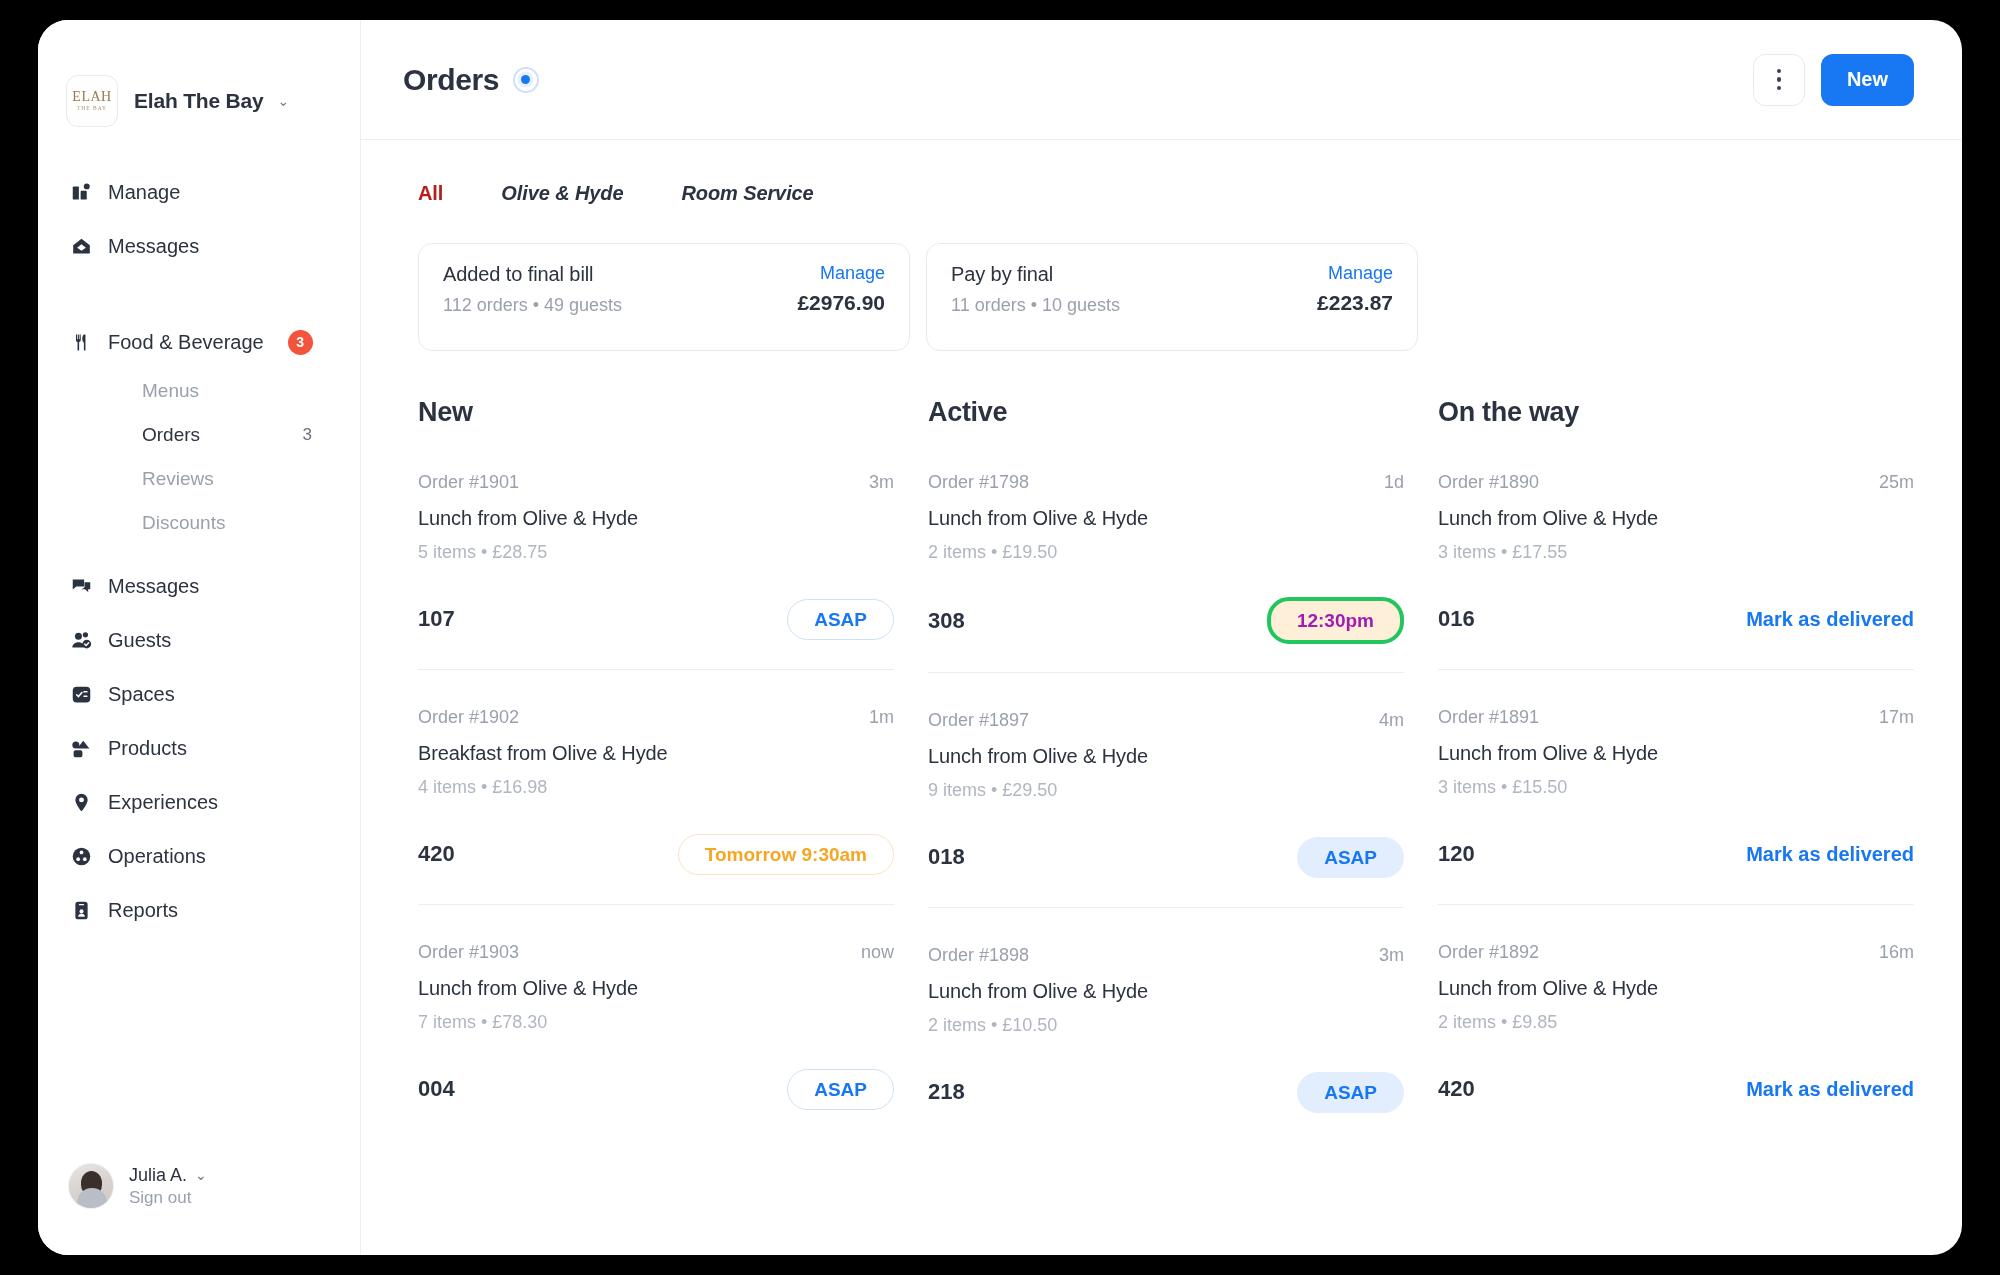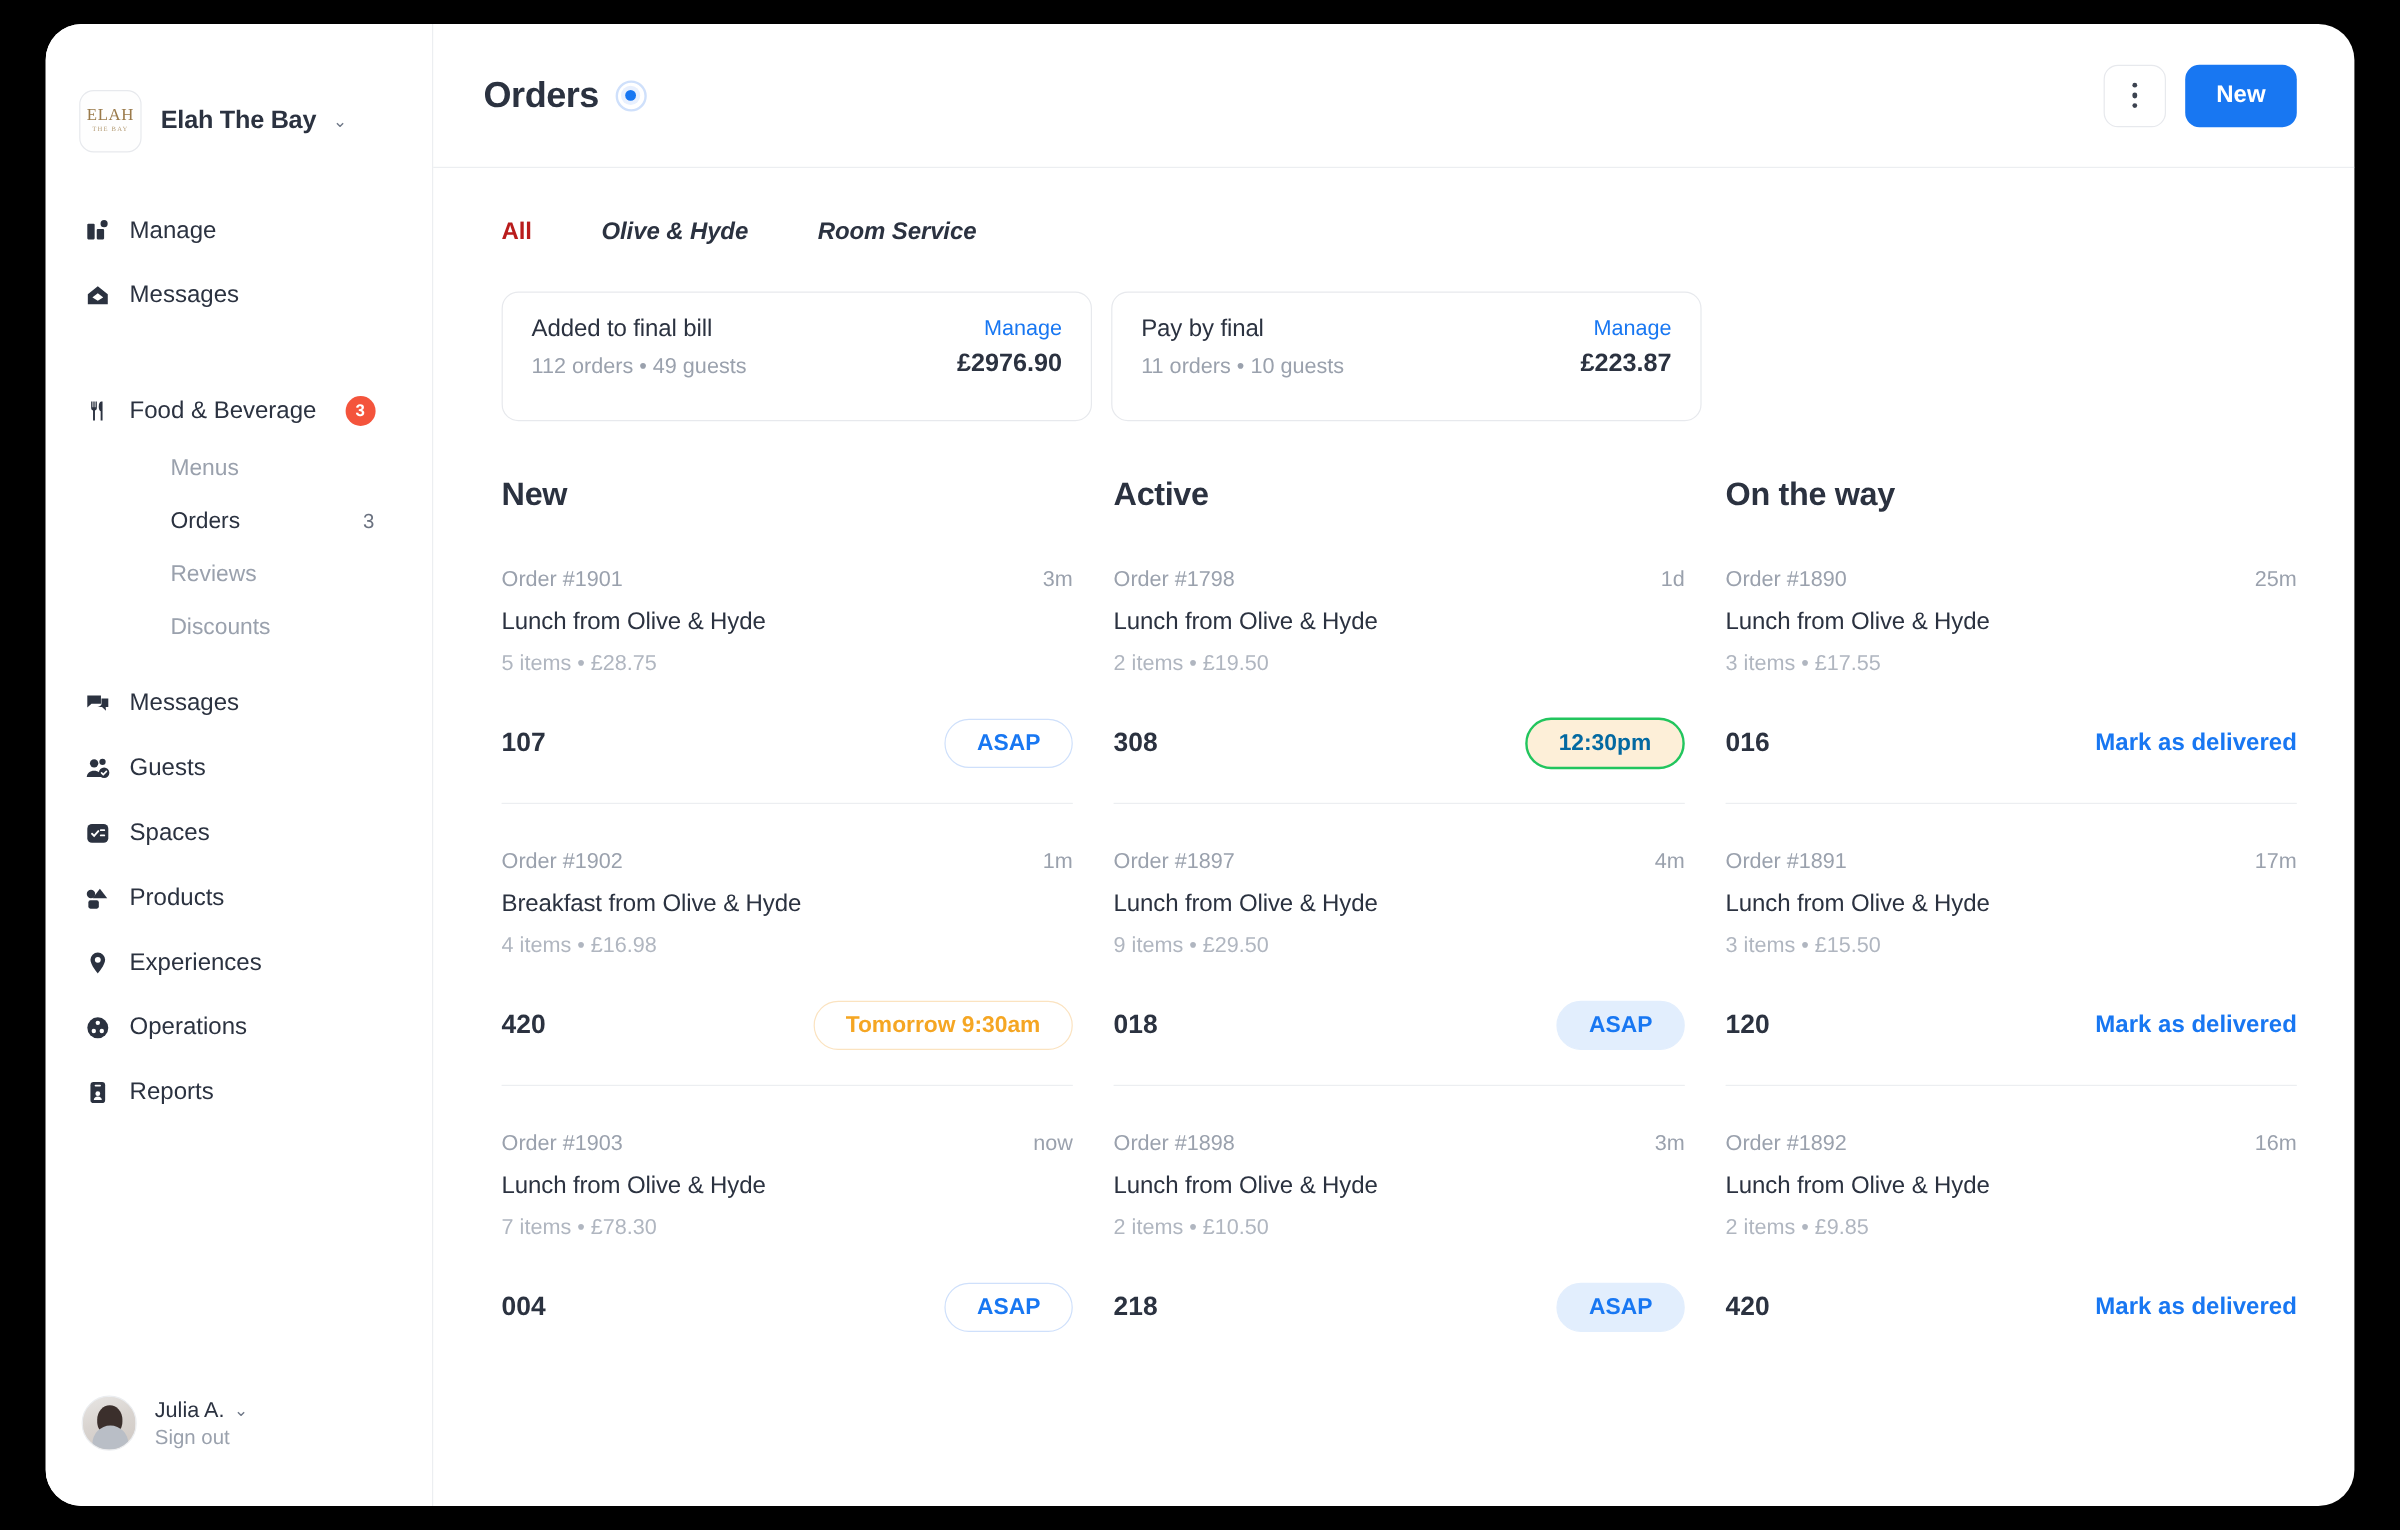--- a/index.html
+++ b/index.html
@@ -222,21 +222,21 @@
   .pill {
     font-size: 19px; font-weight: bold;
     border-radius: 22px;
     padding: 10px 26px;
     cursor: pointer;
     line-height: 1;
   }
   .pill.outline-blue { background:#fff; border:1px solid #cfe0fb; color:#1877f2; }
   .pill.outline-orange { background:#fff; border:1px solid #fbe3c0; color:#f5a623; }
   .pill.fill-blue { background:#e2eefd; border:1px solid #e2eefd; color:#1877f2; }
-  .pill.fill-orange { background:#fdefd8; border:2px solid #22c55e; color:#0369a1; }
+  .pill.fill-orange { background:#fdefd8; border:4px solid #22c55e; color:#a21caf; }
   .link-action {
     font-size: 20px; font-weight: bold; color: #1877f2; cursor: pointer;
   }
 </style>
 </head>
 <body>
 
 <div class="screen">
 
   <aside class="sidebar">

